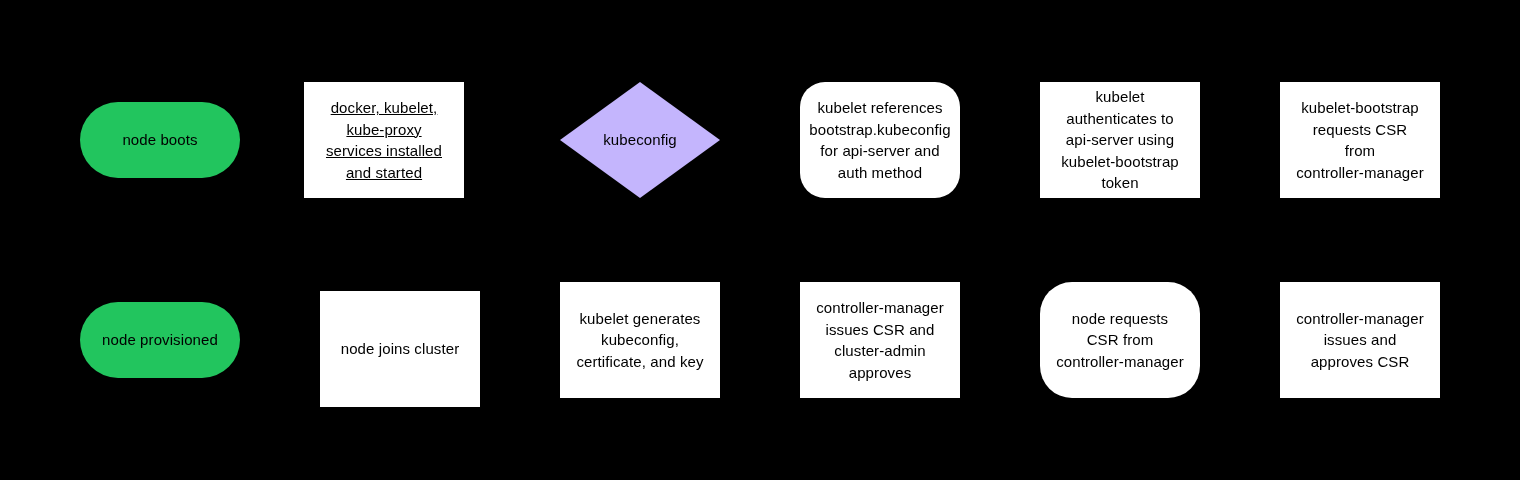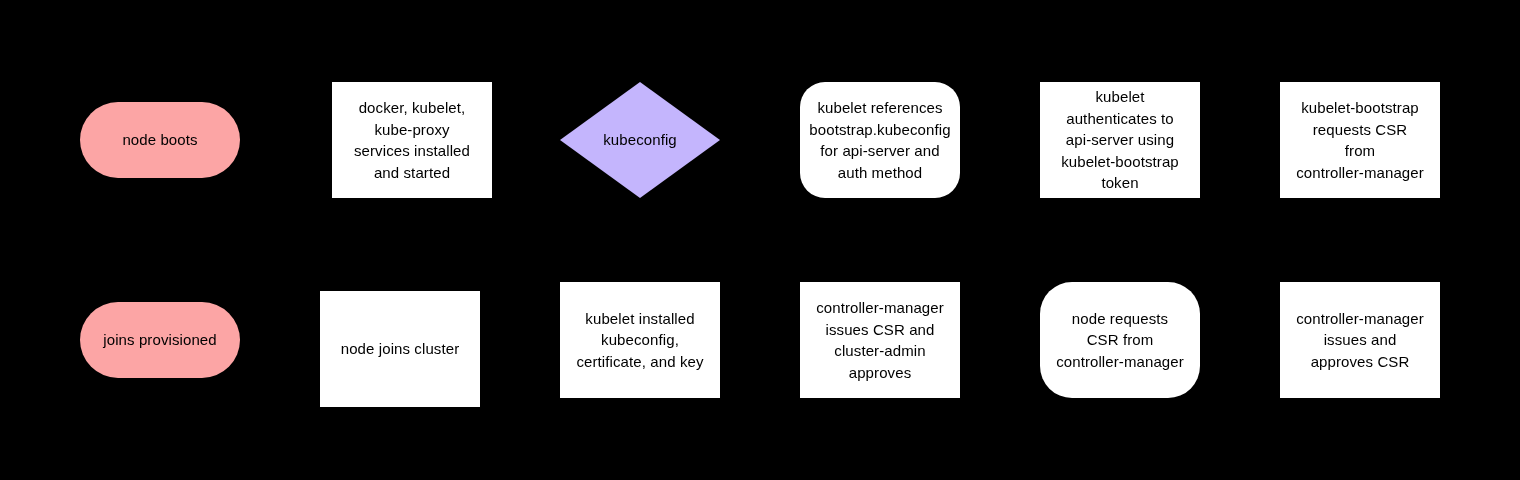--- a/index.html
+++ b/index.html
@@ -39,21 +39,21 @@
   }
   
   .shape-process {
     width: 160px;
     height: 116px;
     background: #ffffff;
   }
   .shape-terminator {
     width: 160px;
     height: 76px;
-    background: #fca5a5;
+    background: #22c55e;
     border-radius: 38px;
   }
   .shape-decision {
     width: 160px;
     height: 116px;
     background: #c4b5fd;
     -webkit-clip-path: polygon(50% 0%, 100% 50%, 50% 100%, 0% 50%);
     clip-path: polygon(50% 0%, 100% 50%, 50% 100%, 0% 50%);
   }
   
@@ -66,21 +66,21 @@
   }
 </style>
 </head>
 <body>
 
 <div id="canvas">
   <div id="row-top">
       <div class="node shape-terminator" style="left: 80px; top: 102px;">
         <span class="label">node boots</span>
       </div>
-      <div class="node shape-process" style="left: 332px; top: 82px;">
+      <div class="node shape-process" style="left: 304px; top: 82px; text-decoration: underline;">
         <span class="label">docker, kubelet,
 kube-proxy
 services installed
 and started</span>
       </div>
       <div class="node shape-decision" style="left: 560px; top: 82px;">
         <span class="label">kubeconfig</span>
       </div>
       <div class="node shape-process overflow" style="left: 800px; top: 82px; border-radius: 25px;">
         <span class="label">kubelet references
@@ -97,27 +97,27 @@
       </div>
       <div class="node shape-process" style="left: 1280px; top: 82px;">
         <span class="label">kubelet-bootstrap
 requests CSR
 from
 controller-manager</span>
       </div>
     </div>
   <div id="row-bottom">
       <div class="node shape-terminator" style="left: 80px; top: 302px;">
-        <span class="label">joins provisioned</span>
+        <span class="label">node provisioned</span>
       </div>
       <div class="node shape-process" style="left: 320px; top: 282px; margin-top: 9px;">
         <span class="label">node joins cluster</span>
       </div>
       <div class="node shape-process" style="left: 560px; top: 282px;">
-        <span class="label">kubelet installed
+        <span class="label">kubelet generates
 kubeconfig,
 certificate, and key</span>
       </div>
       <div class="node shape-process" style="left: 800px; top: 282px;">
         <span class="label">controller-manager
 issues CSR and
 cluster-admin
 approves</span>
       </div>
       <div class="node shape-process" style="left: 1040px; top: 282px; border-radius: 32px;">

